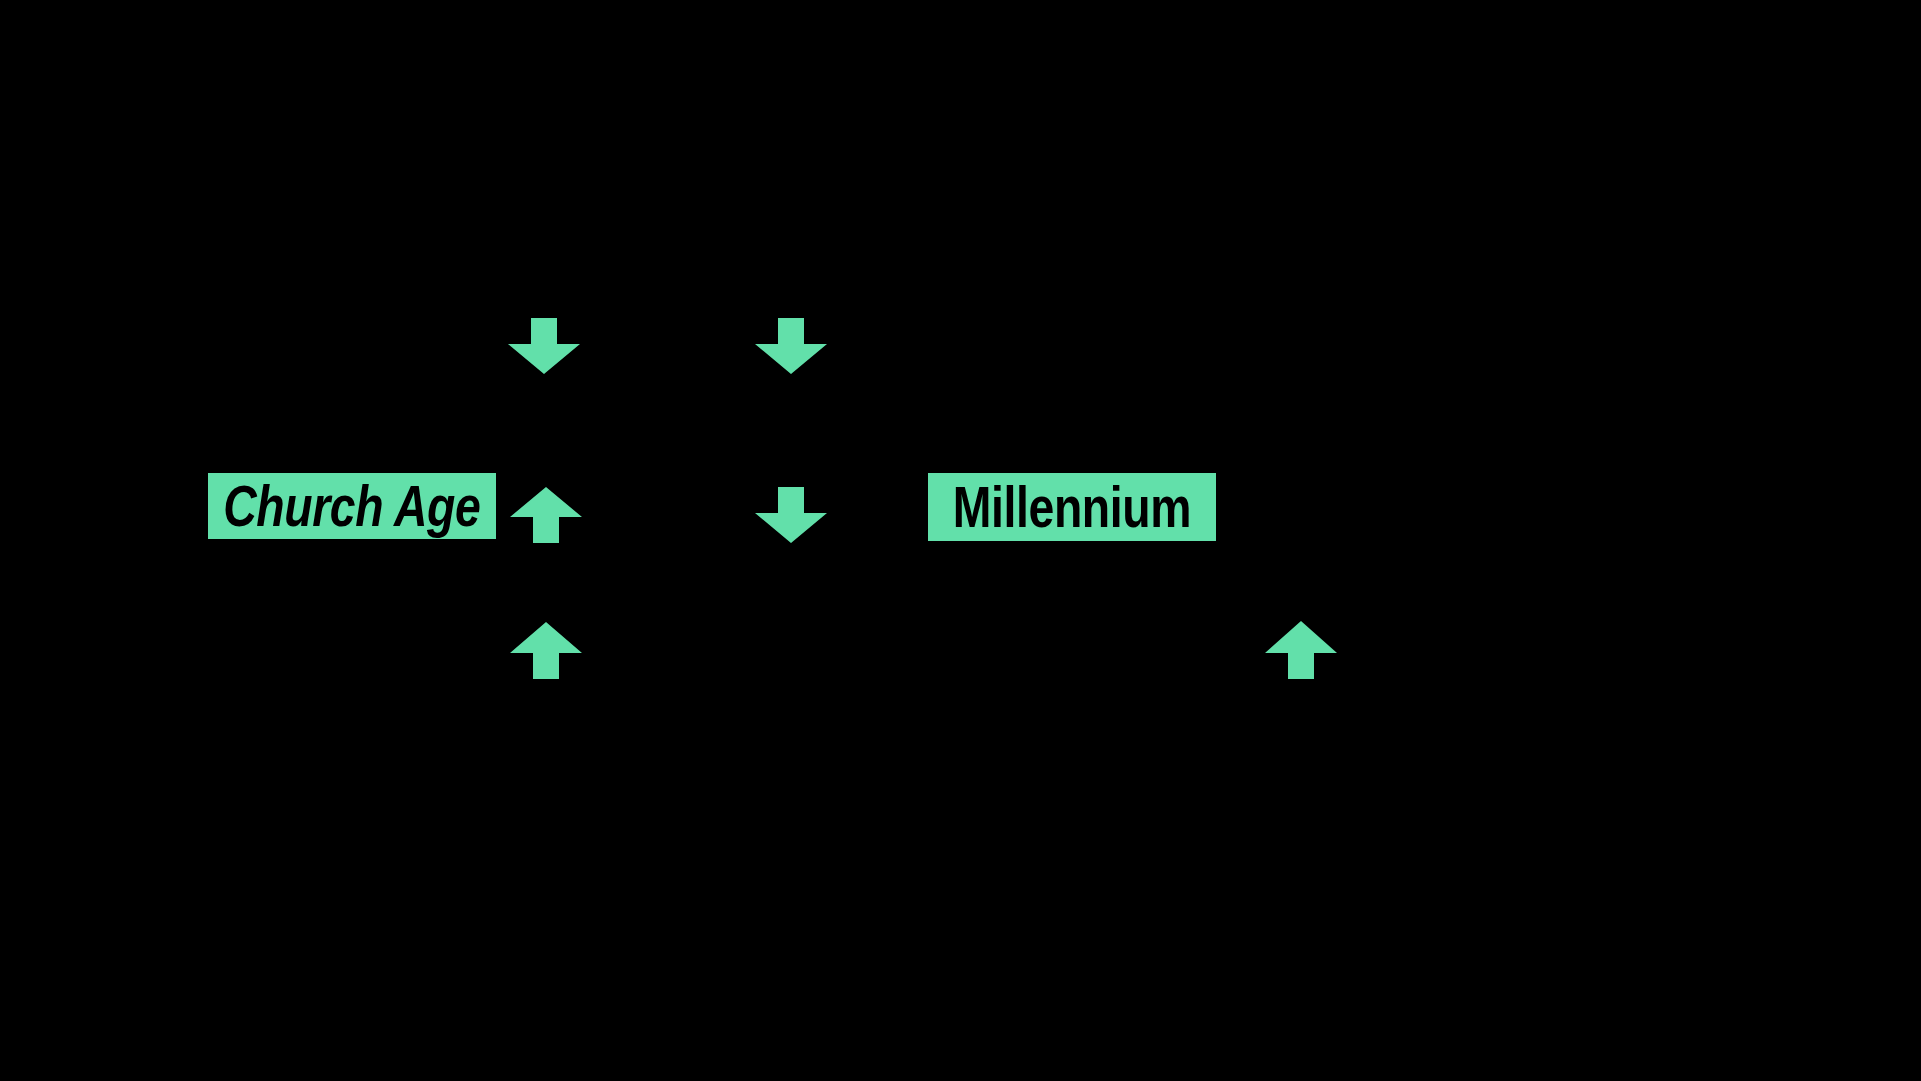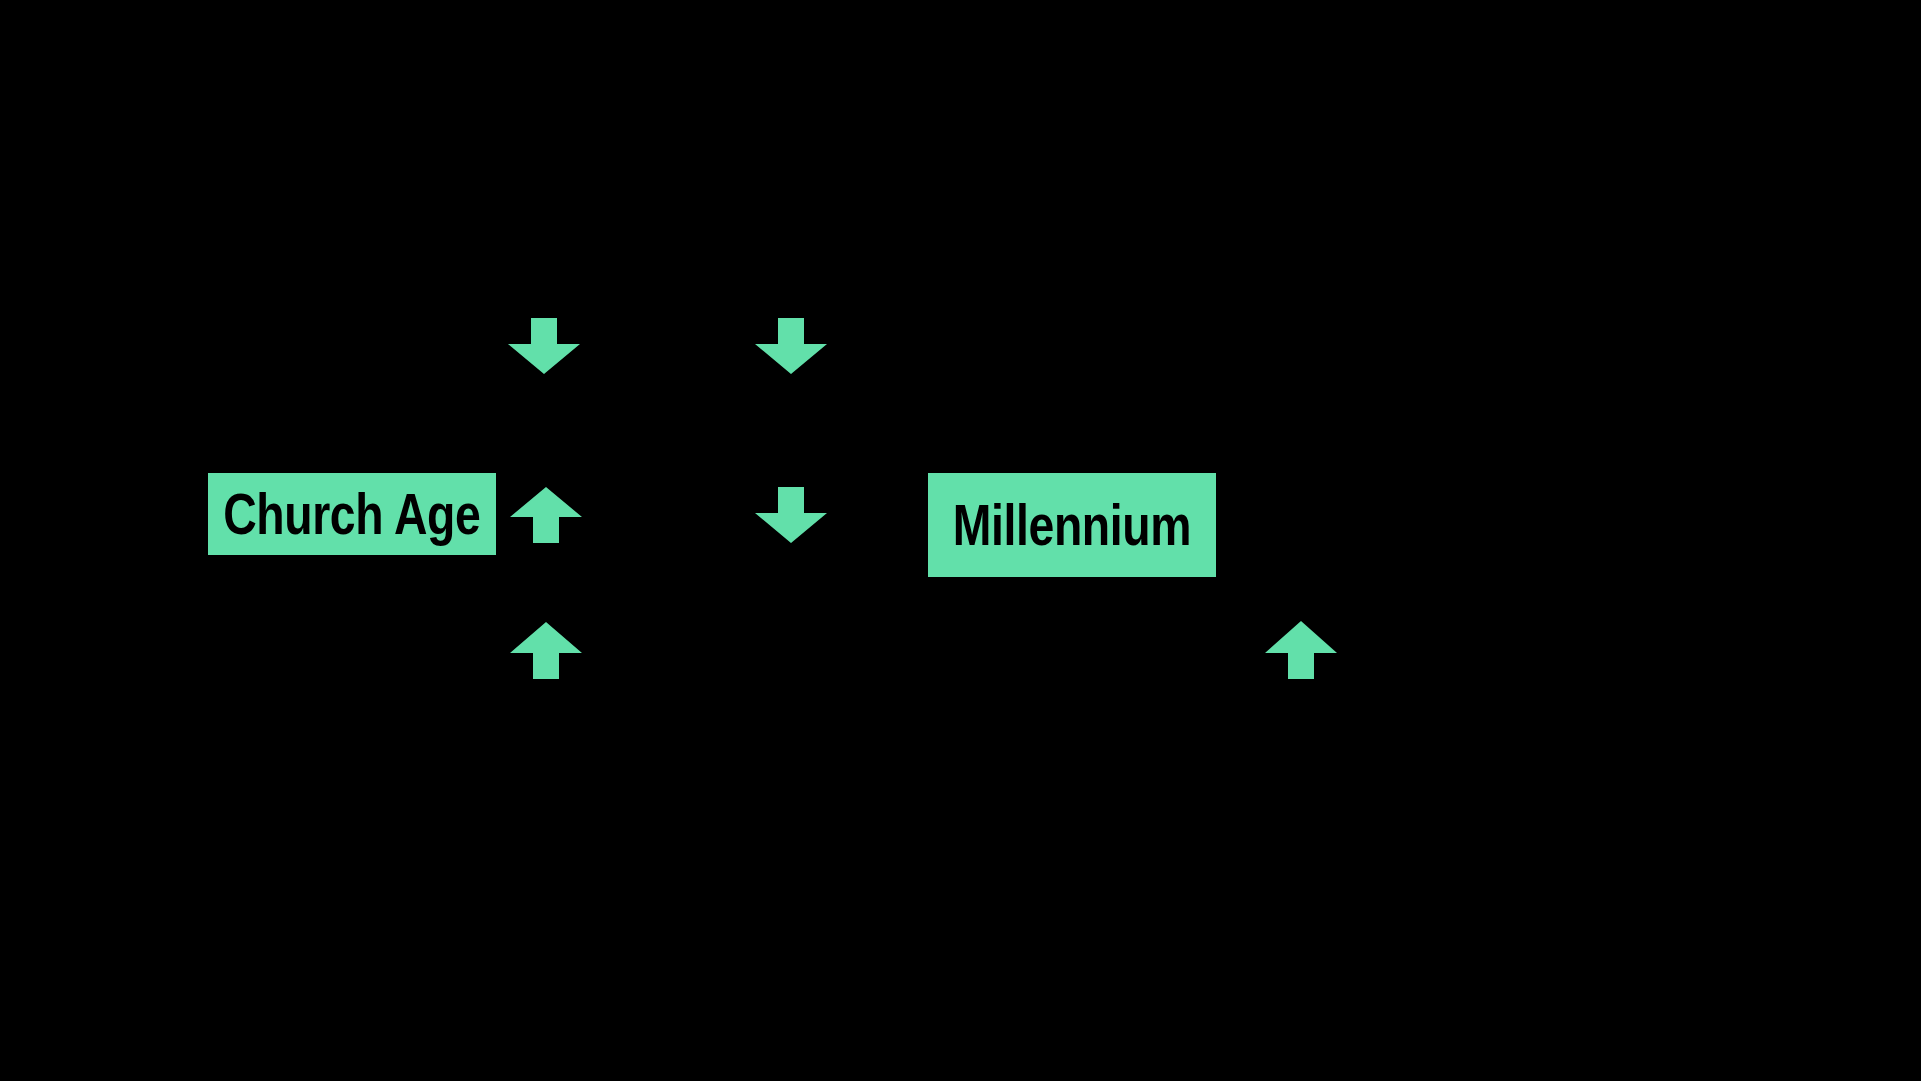--- a/index.html
+++ b/index.html
@@ -37,27 +37,28 @@
     letter-spacing: -0.5px;
     transform: scaleX(0.80);
     transform-origin: center center;
     white-space: nowrap;
   }
 
   #box-church-age {
     left: 208px;
     top: 473px;
     width: 288px;
-    height: 82px;
+    height: 66px;
+    font-style: italic;
   }
   #box-millennium {
     left: 928px;
     top: 473px;
     width: 288px;
-    height: 104px;
+    height: 68px;
   }
 
   
   #box-eternal-state {
     position: absolute;
     left: 1390px;
     top: 453px;
     width: 430px;
     height: 121px;
   }

